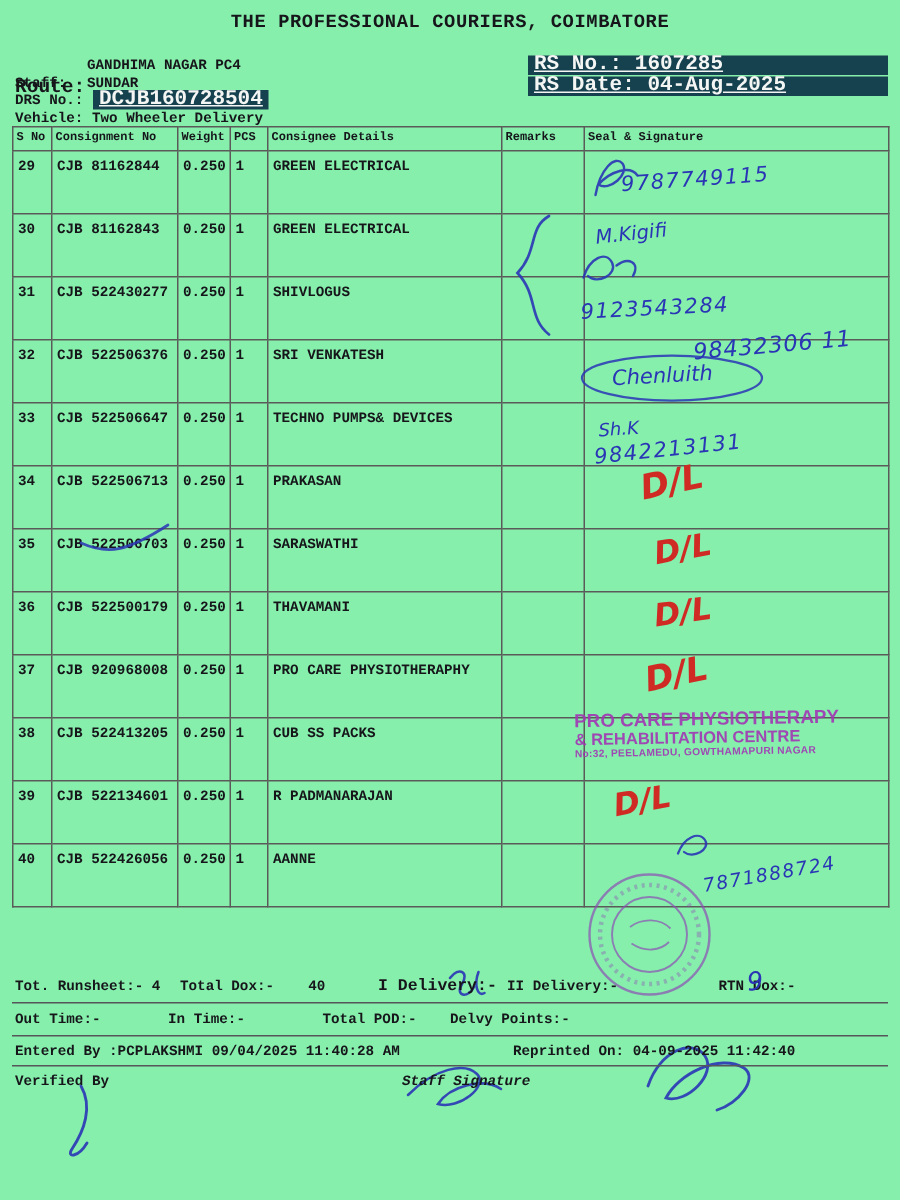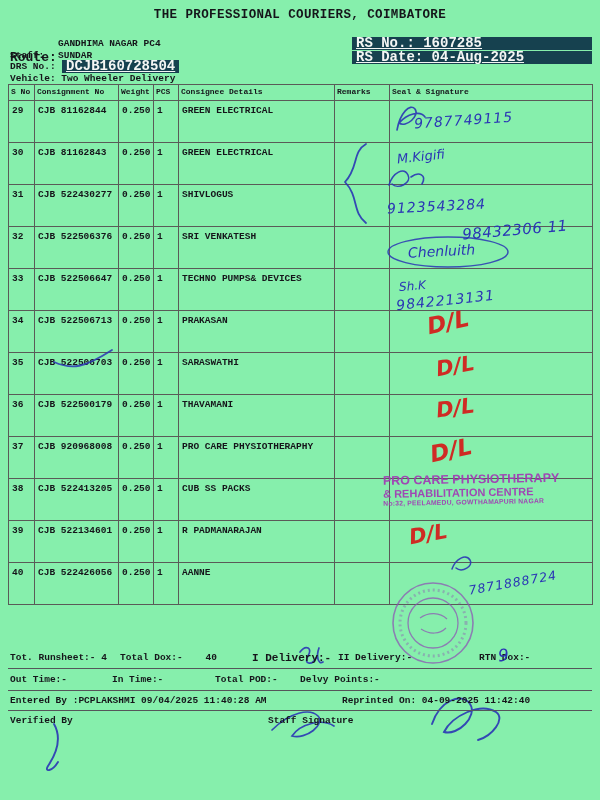--- a/index.html
+++ b/index.html
@@ -280,15 +280,15 @@
 
   <div class="pt" style="top:674px;left:10px;font-size:9.5px;">Out Time:-</div>
   <div class="pt" style="top:674px;left:112px;font-size:9.5px;">In Time:-</div>
   <div class="pt" style="top:674px;left:215px;font-size:9.5px;">Total POD:-</div>
   <div class="pt" style="top:674px;left:300px;font-size:9.5px;">Delvy Points:-</div>
 
   <div class="pt" style="top:695px;left:10px;font-size:9.5px;">Entered By :PCPLAKSHMI 09/04/2025 11:40:28 AM</div>
   <div class="pt" style="top:695px;left:308px;font-size:9.5px;margin-left:34px;">Reprinted On: 04-09-2025 11:42:40</div>
 
   <div class="pt" style="top:715px;left:10px;font-size:9.5px;">Verified By</div>
-  <div class="pt" style="top:715px;left:268px;font-size:9.5px;">Staff Signature</div>
+  <div class="pt" style="top:715px;left:268px;font-size:9.5px;font-style:italic;">Staff Signature</div>
 
 </div>
 
 </body></html>

